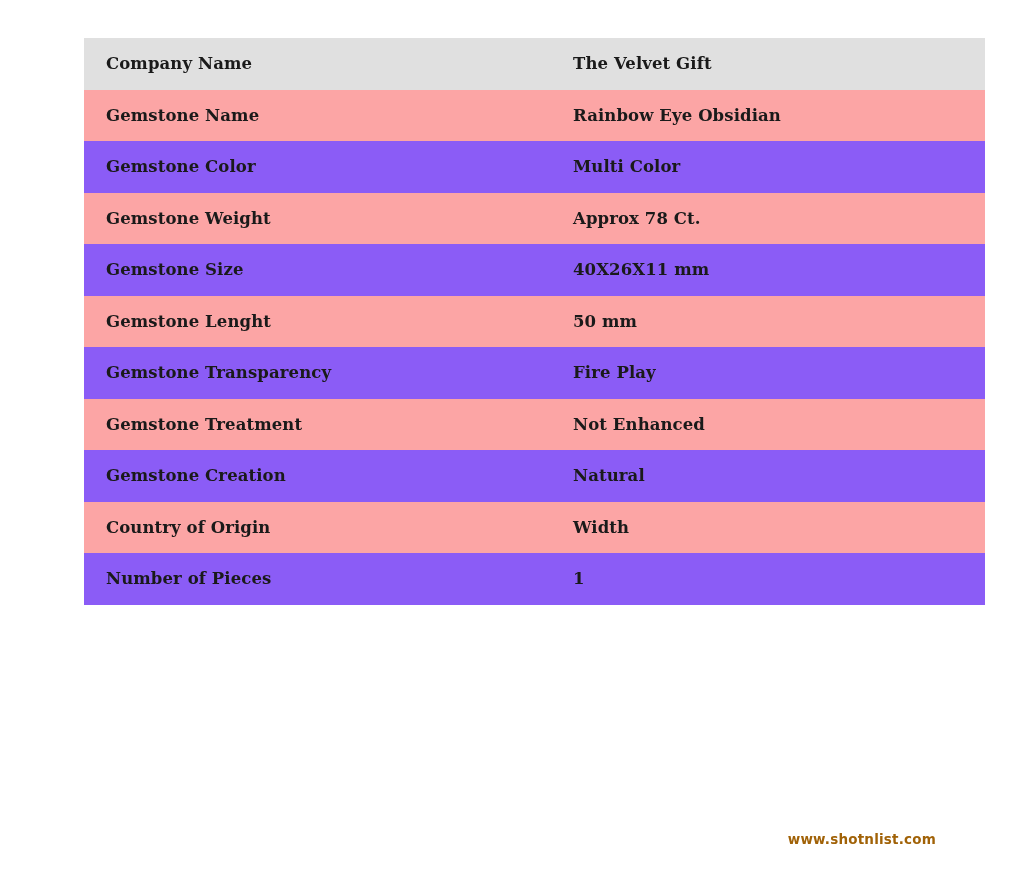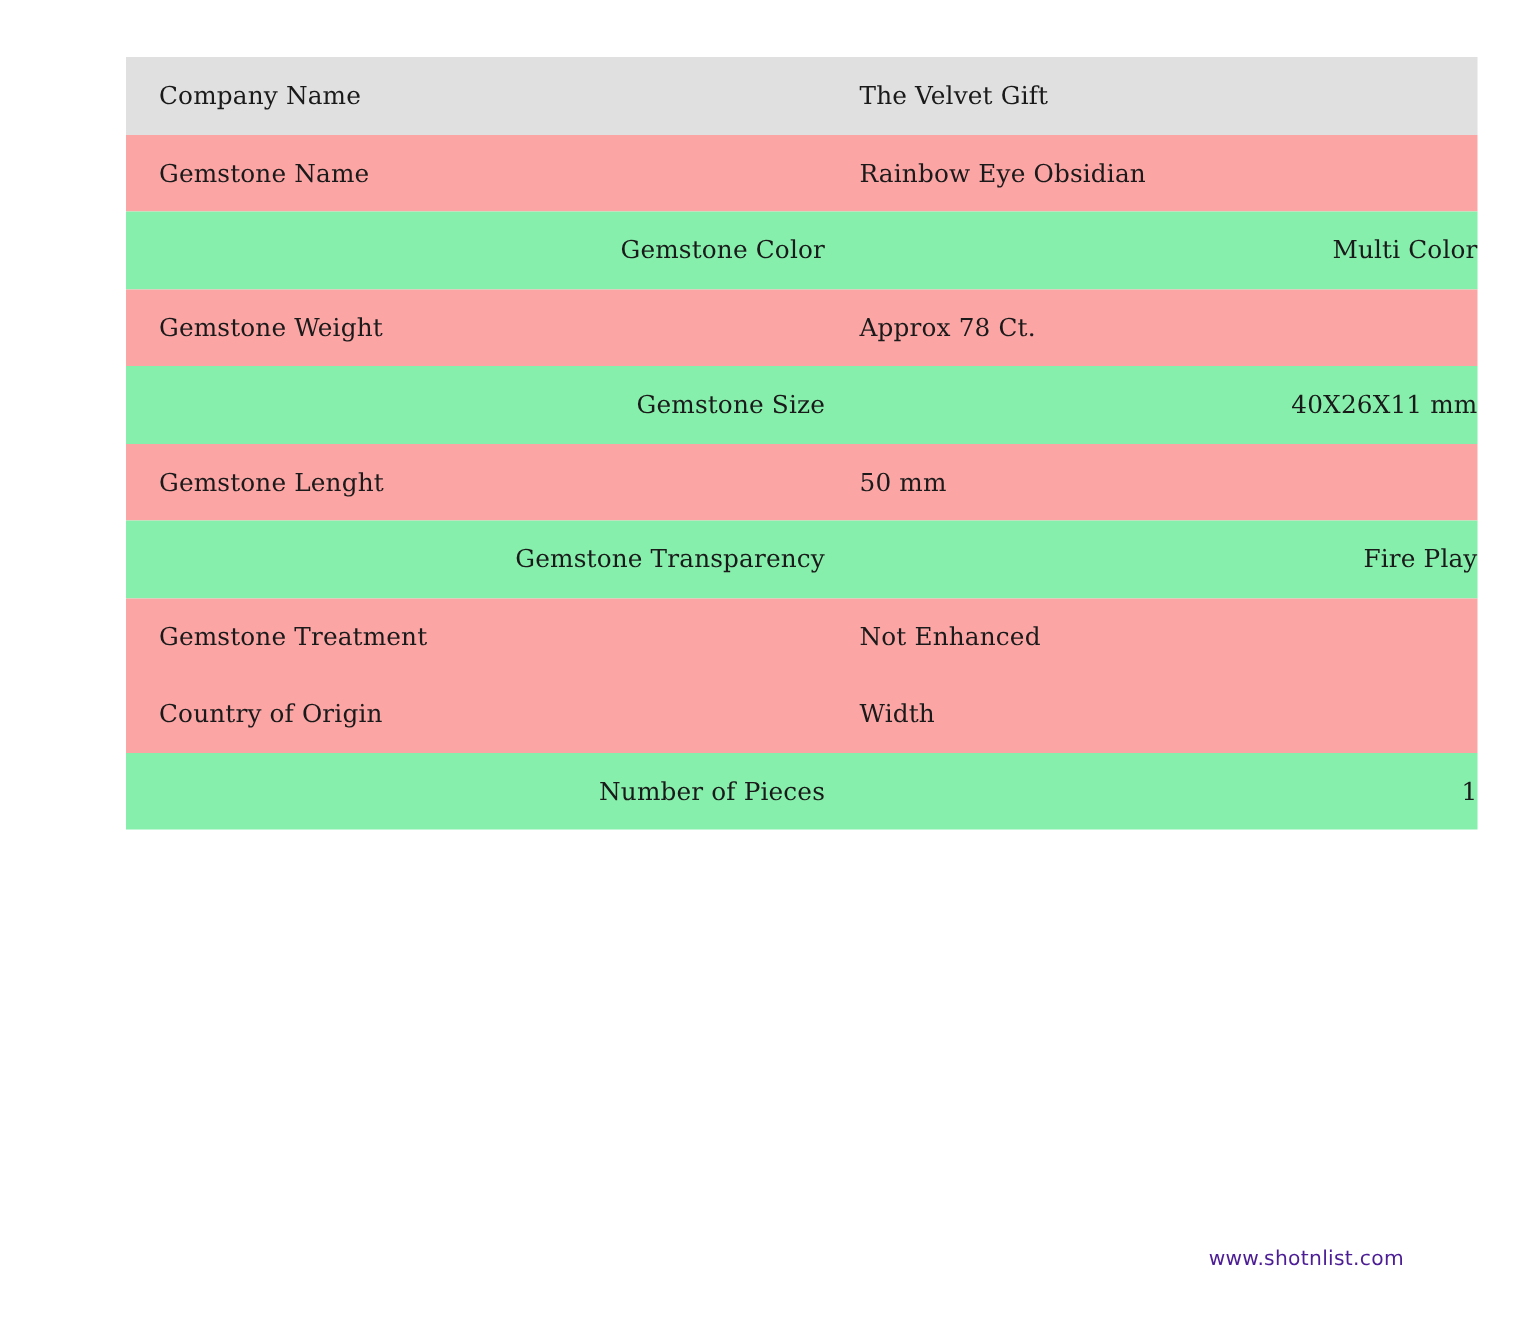--- a/index.html
+++ b/index.html
@@ -23,49 +23,48 @@
     border-collapse: collapse;
     table-layout: fixed;
   }
   .spec-table tr {
     height: 51.5px;
   }
   .spec-table td {
     padding: 0 0 0 22px;
     vertical-align: middle;
     font-size: 16.5px;
-    font-weight: normal;
+    font-weight: bold;
     letter-spacing: 0.1px;
     white-space: nowrap;
   }
   .spec-table td.label {
     width: 444px;
   }
   .spec-table td.value {
     width: 412px;
     padding-left: 23px;
   }
   tr.row-head td {
     background: #e0e0e0;
   }
   tr.row-alt td {
     background: #fca5a5;
   }
   tr.row-plain td {
-    background: #86efac;
-    text-align: right;
+    background: #8b5cf6;
   }
   .watermark {
     position: absolute;
     right: 88px;
     top: 831px;
     font-family: "DejaVu Sans", "Liberation Sans", sans-serif;
     font-size: 13.5px;
-    font-weight: normal;
-    color: #4c1d95;
+    font-weight: bold;
+    color: #a16207;
     letter-spacing: 0.2px;
   }
 </style>
 </head>
 <body>
 
 <table class="spec-table">
   <tbody>
     <tr class="row-head">
       <td class="label">Company Name</td>
@@ -92,20 +91,24 @@
       <td class="value">50 mm</td>
     </tr>
     <tr class="row-plain">
       <td class="label">Gemstone Transparency</td>
       <td class="value">Fire Play</td>
     </tr>
     <tr class="row-alt">
       <td class="label">Gemstone Treatment</td>
       <td class="value">Not Enhanced</td>
     </tr>
+    <tr class="row-plain">
+      <td class="label">Gemstone Creation</td>
+      <td class="value">Natural</td>
+    </tr>
     <tr class="row-alt">
       <td class="label">Country of Origin</td>
       <td class="value">Width</td>
     </tr>
     <tr class="row-plain">
       <td class="label">Number of Pieces</td>
       <td class="value">1</td>
     </tr>
   </tbody>
 </table>

